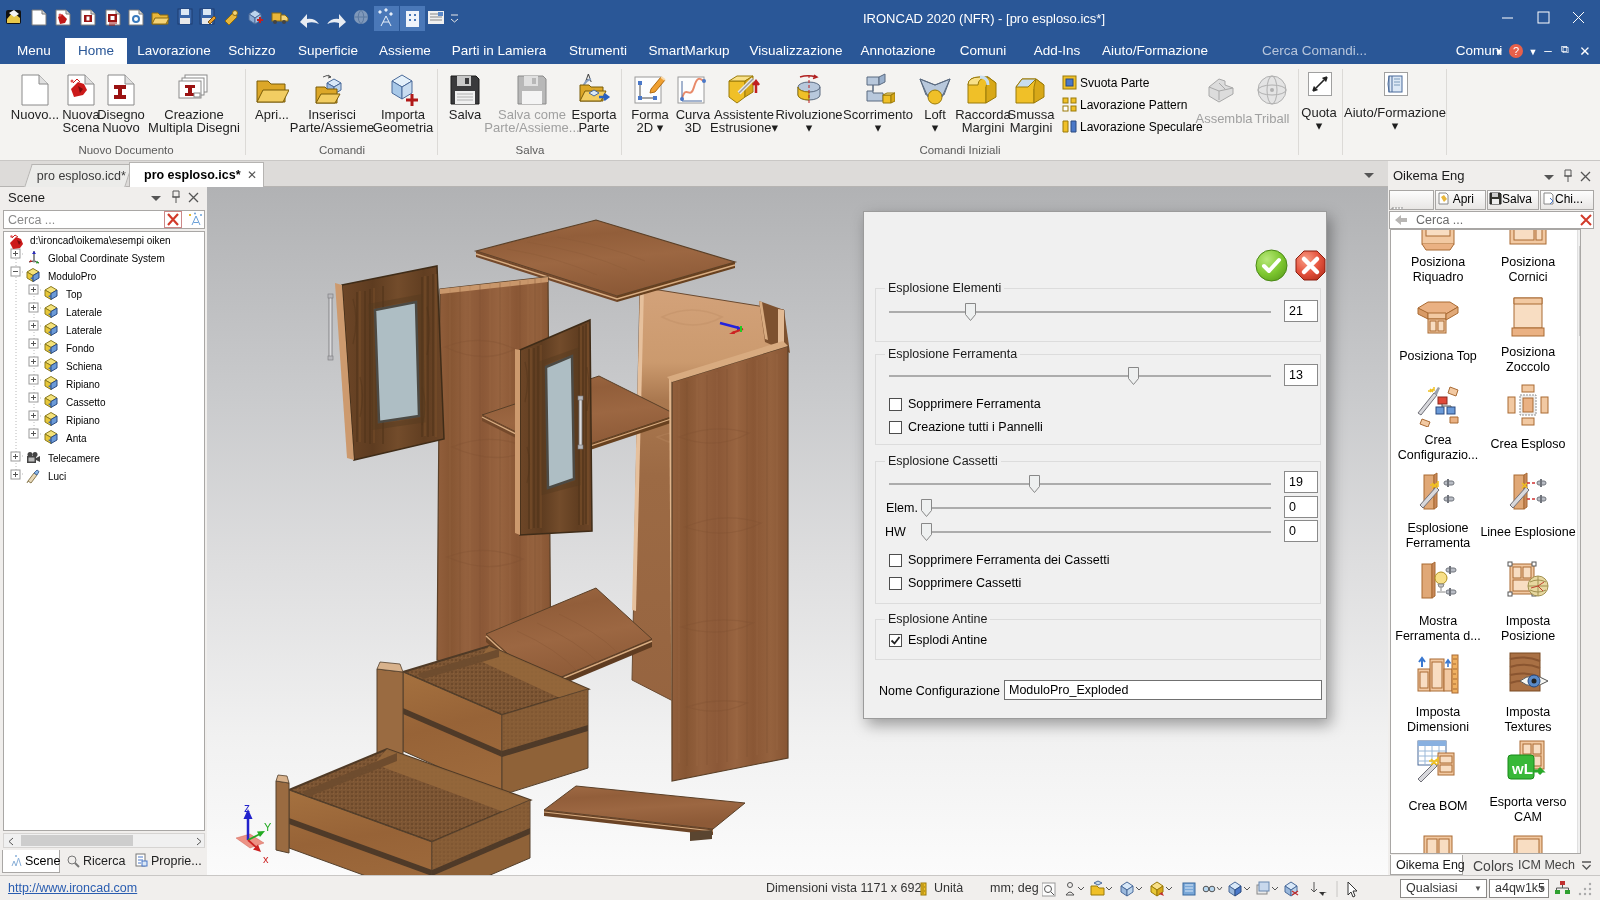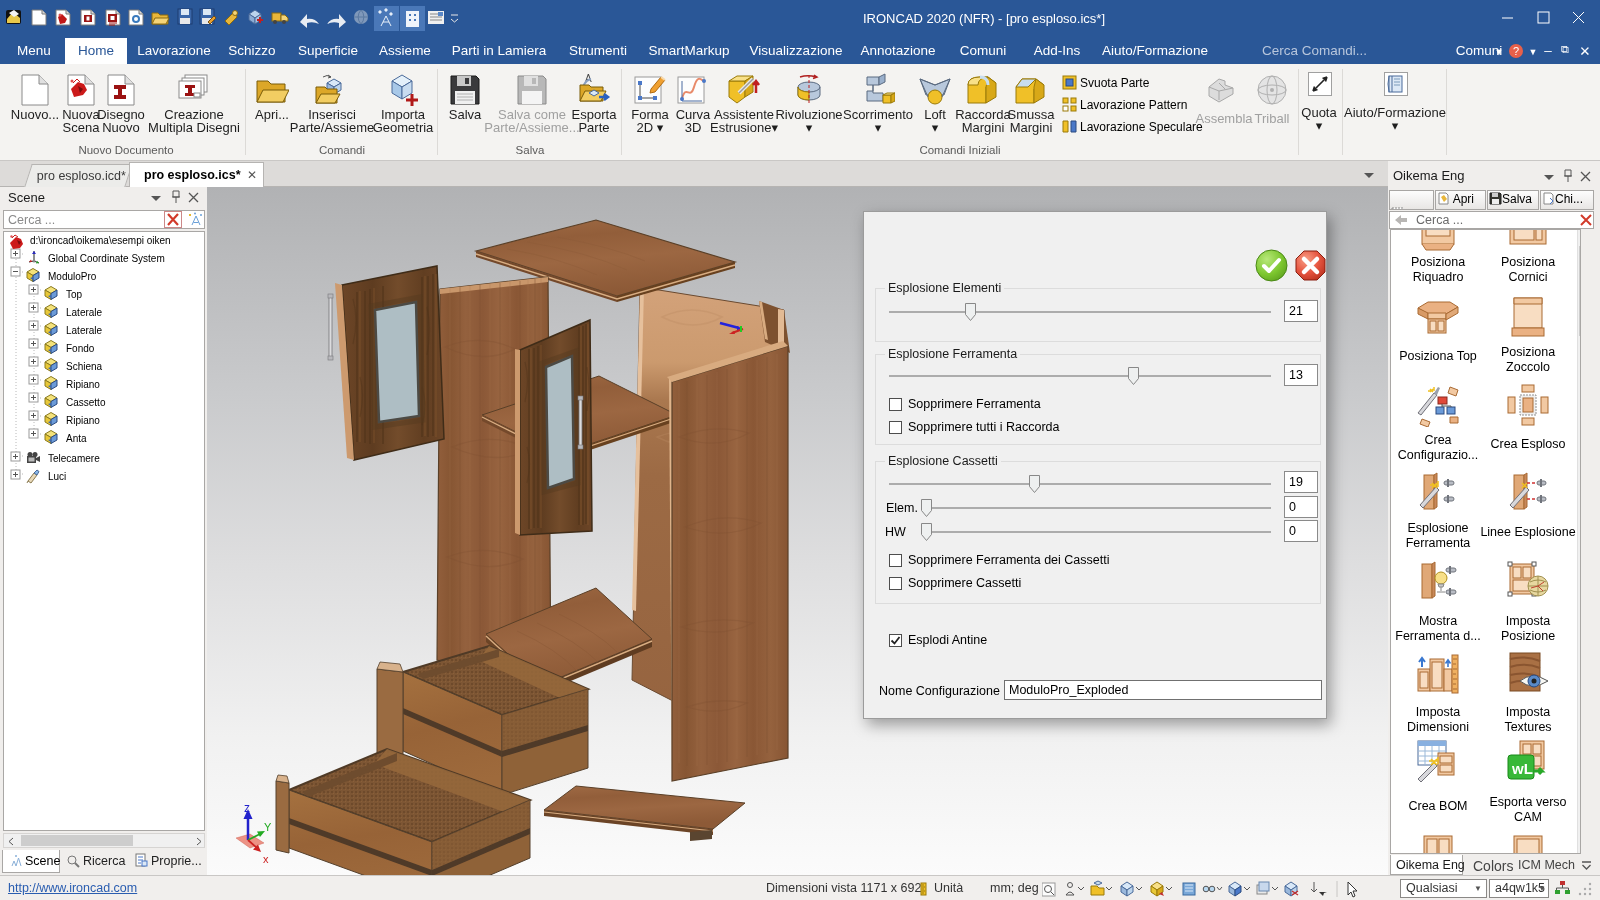--- a/index.html
+++ b/index.html
@@ -1144,21 +1144,21 @@
       <b>Esplosione Ferramenta</b>
     </div>
  <div class="track" style="left:25px;top:163px;width:382px;"></div>
  <svg class="thumb" style="left:264px;top:155px;" viewBox="0 0 11 18">
       <path d="M0.5 0.5 h10 v11 l-5 6 -5 -6z" fill="#eef0f0" stroke="#888"></path>
     </svg>
  <div class="valbox" style="top:152px;">13</div>
  <div class="cb" style="left:25px;top:186px;"></div>
     <span class="cblab" style="left:44px;top:185px;">Sopprimere Ferramenta</span>
  <div class="cb" style="left:25px;top:209px;"></div>
-    <span class="cblab" style="left:44px;top:208px;">Sopprimere tutti i Raccorda</span>
+    <span class="cblab" style="left:44px;top:208px;">Creazione tutti i Pannelli</span>
 
  <div class="grp" style="top:249px;height:143px;">
       <b>Esplosione Cassetti</b>
     </div>
  <div class="track" style="left:25px;top:271px;width:382px;"></div>
  <svg class="thumb" style="left:165px;top:263px;" viewBox="0 0 11 18">
       <path d="M0.5 0.5 h10 v11 l-5 6 -5 -6z" fill="#eef0f0" stroke="#888"></path>
     </svg>
  <div class="valbox" style="top:259px;">19</div>
  <span class="cblab" style="left:22px;top:289px;">Elem.</span>
@@ -1171,20 +1171,23 @@
  <div class="track" style="left:57px;top:319px;width:350px;"></div>
  <svg class="thumb" style="left:57px;top:311px;" viewBox="0 0 11 18">
       <path d="M0.5 0.5 h10 v11 l-5 6 -5 -6z" fill="#eef0f0" stroke="#888"></path>
     </svg>
  <div class="valbox" style="top:308px;">0</div>
  <div class="cb" style="left:25px;top:342px;"></div>
     <span class="cblab" style="left:44px;top:341px;">Sopprimere Ferramenta dei Cassetti</span>
  <div class="cb" style="left:25px;top:365px;"></div>
     <span class="cblab" style="left:44px;top:364px;">Sopprimere Cassetti</span>
 
+ <div class="grp" style="top:407px;height:41px;">
+      <b>Esplosione Antine</b>
+    </div>
  <div class="cb" style="left:25px;top:422px;">
       <svg width="11" height="11" viewBox="0 0 11 11" style="position:absolute;left:0;top:0">
         <path d="M1.5 5.5 l3 3 5 -6.5" stroke="#222" stroke-width="1.8" fill="none"></path>
       </svg>
     </div>
     <span class="cblab" style="left:44px;top:421px;">Esplodi Antine</span>
 
  <span class="cblab" style="left:15px;top:472px;">Nome Configurazione</span>
  <div class="abs" style="left:140px;top:468px;width:318px;height:20px;background:#fff;border:1px solid #707070;font-size:12.5px;padding:2px 0 0 4px;">ModuloPro_Exploded</div>
 </div>

